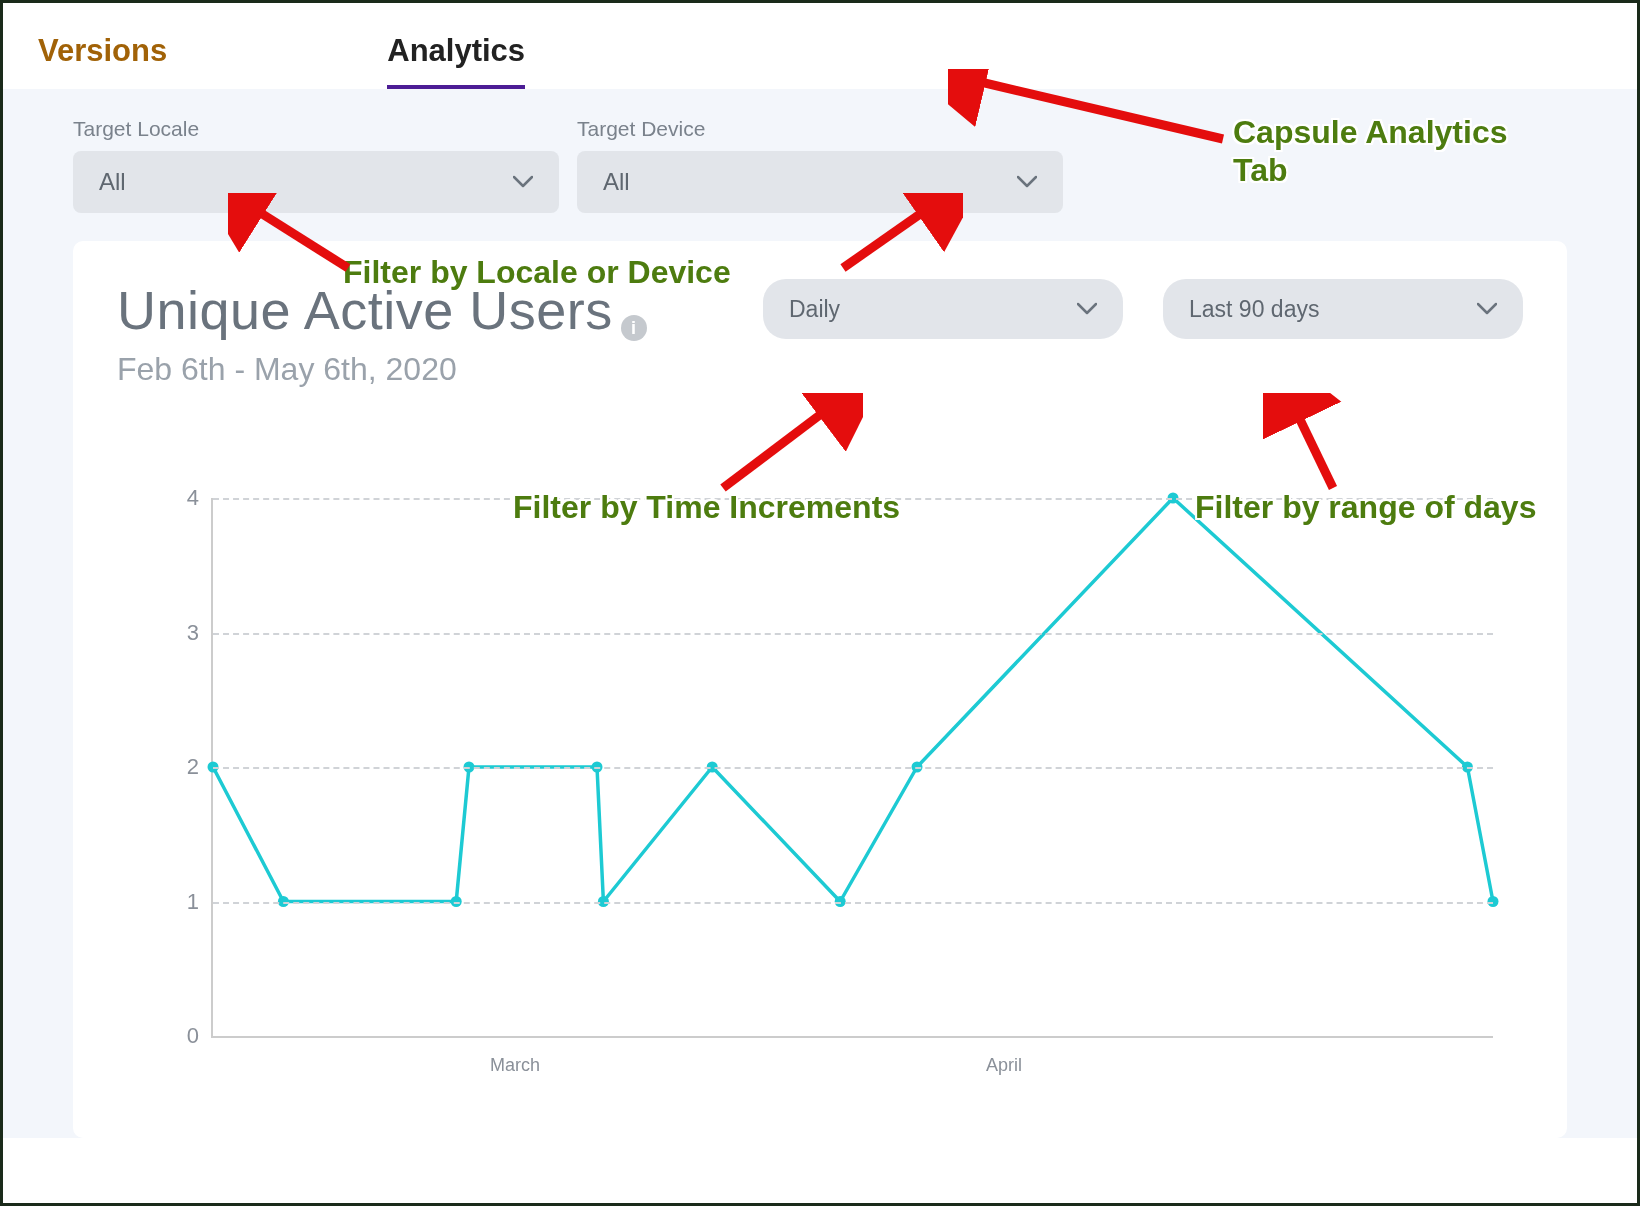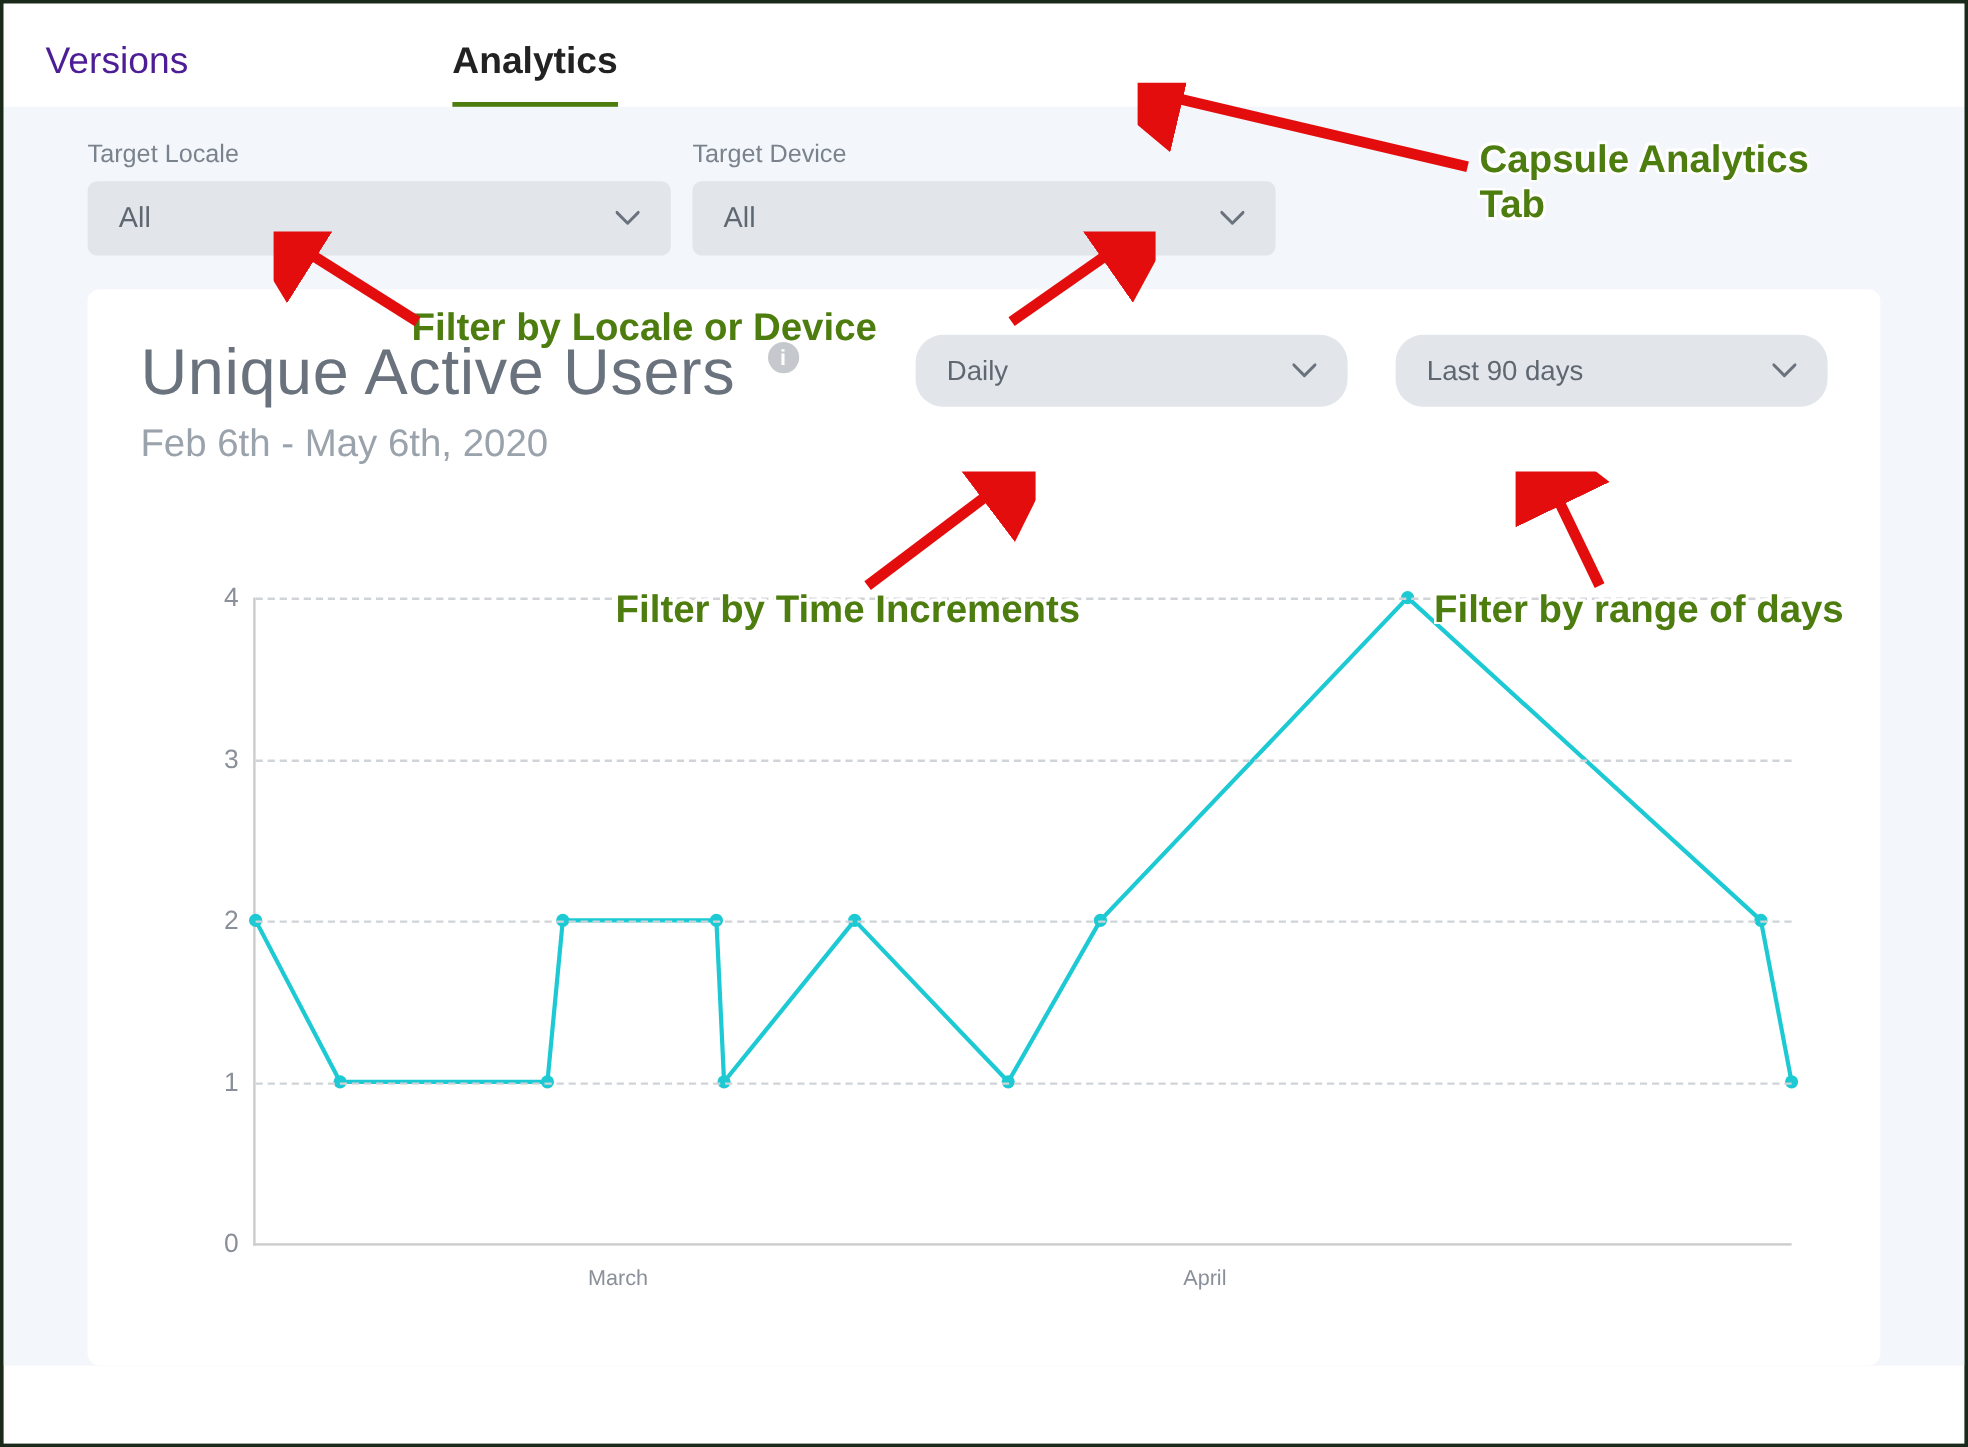--- a/index.html
+++ b/index.html
@@ -14,29 +14,29 @@
     }
     
     .tabs {
       display: flex;
       gap: 220px;
       padding: 30px 35px 0 35px;
       background: #fff;
     }
     .tab {
       font-size: 31px;
-      color: #4c1d95;
+      color: #a16207;
       padding-bottom: 16px;
       cursor: pointer;
-      font-weight: 400;
+      font-weight: 700;
     }
     .tab.active {
       color: #222;
       font-weight: 700;
-      border-bottom: 4px solid #4d7c0f;
+      border-bottom: 4px solid #4c1d95;
     }
     
     .filter-bar {
       background: #f3f6fb;
       padding: 28px 70px 28px 70px;
       display: flex;
       gap: 18px;
     }
     .filter-group {
       display: flex;
@@ -81,22 +81,22 @@
       align-items: flex-start;
       gap: 40px;
     }
     .title-block { flex: 1 1 auto; }
     .chart-title {
       font-size: 54px;
       font-weight: 300;
       color: #6a737d;
       letter-spacing: 0.5px;
       display: inline-flex;
-      align-items: flex-start;
-      gap: 27px;
+      align-items: flex-end;
+      gap: 8px;
     }
     .info-dot {
       display: inline-flex;
       width: 26px; height: 26px;
       border-radius: 50%;
       background: #c5c9ce;
       color: #fff;
       font-size: 18px;
       font-weight: 700;
       align-items: center;

